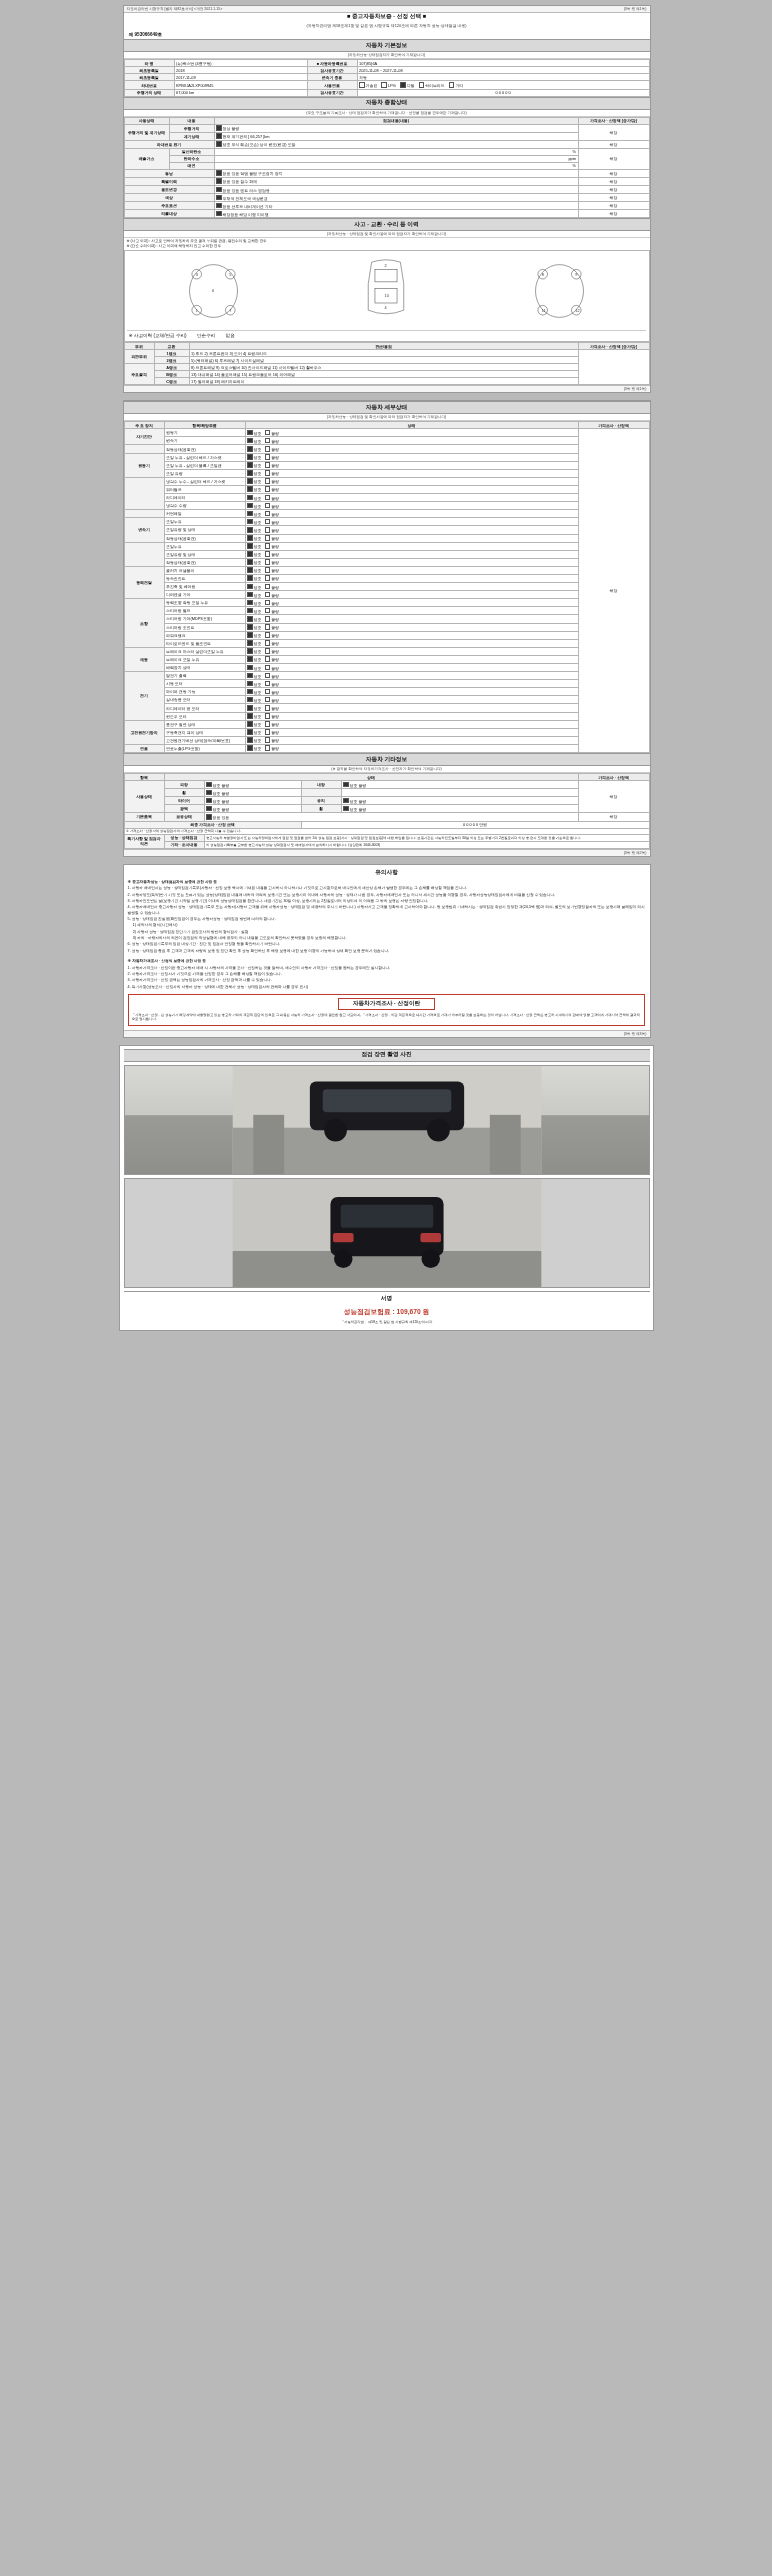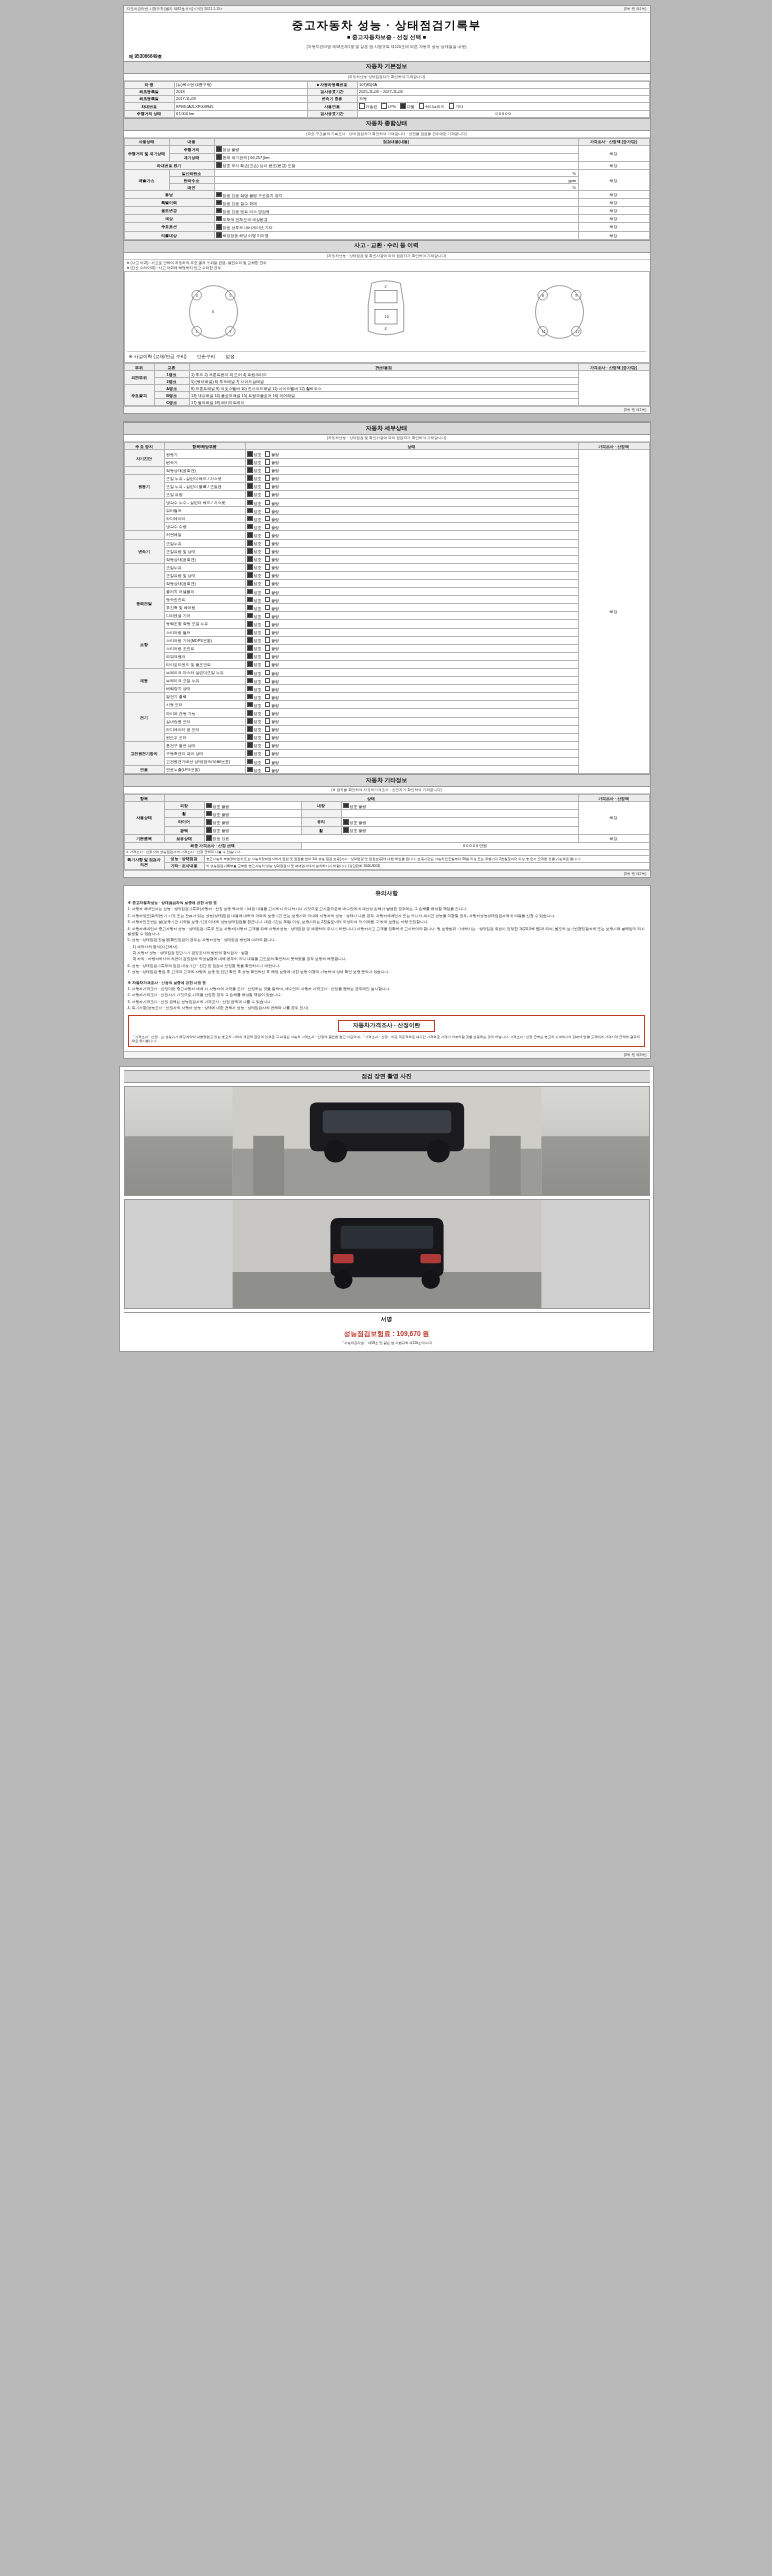--- a/index.html
+++ b/index.html
@@ -43,21 +43,20 @@
 <body>
 
 <div class="page">
 
   <div class="block" style="margin-top:5.2px;">
     <div class="topstrip">
       <span>자동차관리법 시행규칙 [별지 제82호서식] &lt;개정 2021.1.15&gt;</span>
       <span>(3쪽 중 제1쪽)</span>
     </div>
 
-    <div class="title">중고자동차 성능 · 상태점검기록부</div>
     <div class="subtitle">■ 중고자동차보증 · 선정 선택 ■</div>
     <div class="subtitle2">(자동차관리법 제58조제1항 및 같은 법 시행규칙 제120조에 따른 자동차 성능·상태점검 내용)</div>
     <div class="docno">제 953066649호</div>
 
     <div class="secbar">자동차 기본정보</div>
     <div class="secnote">(자동차성능·상태점검자가 확인하여 기재합니다)</div>
     <table>
       <tbody>
           <tr>
         <td class="lbl" style="width:46px">차 명</td>

